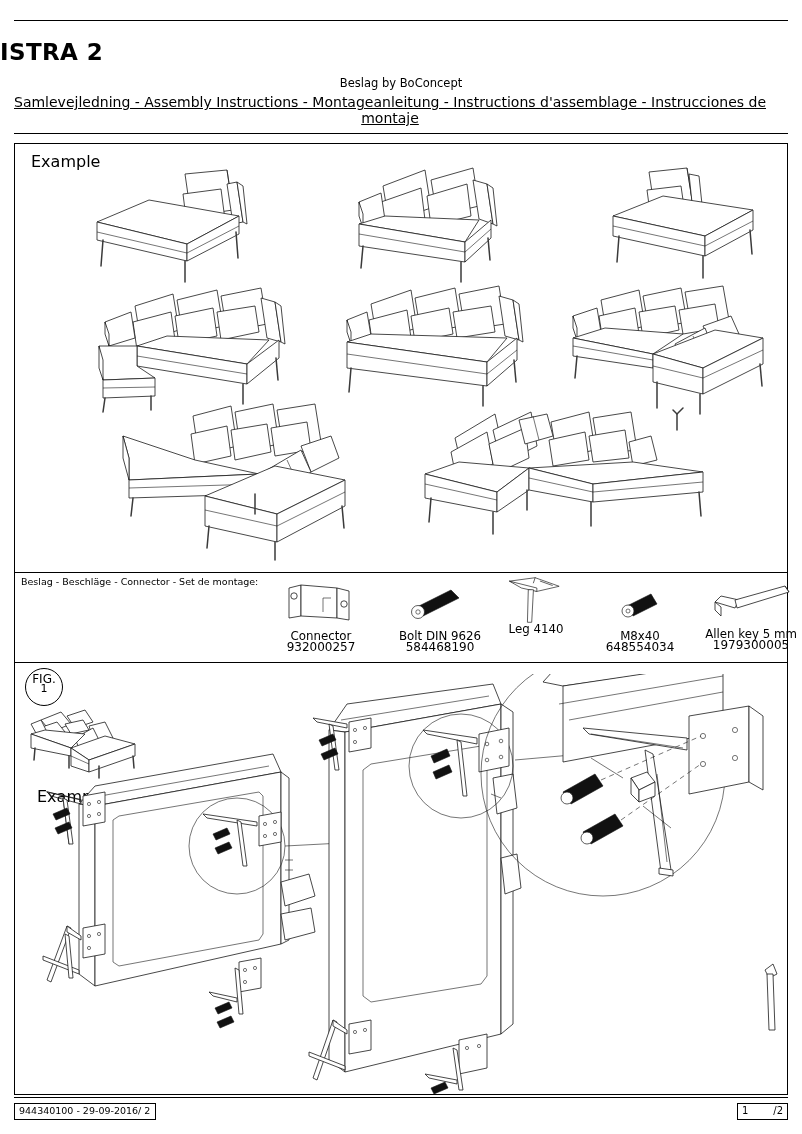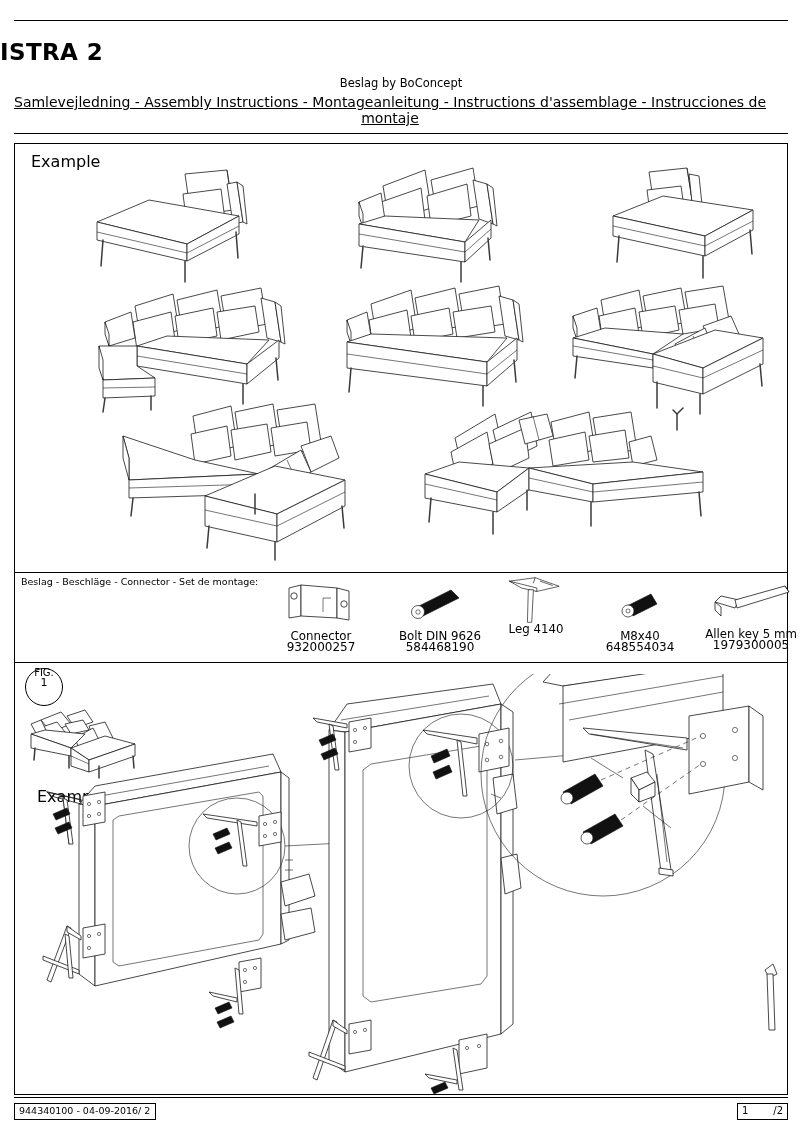--- a/index.html
+++ b/index.html
@@ -77,21 +77,21 @@
     font-size: 12px; line-height: 9px; white-space: nowrap;
   }
 
   
   .fig-badge {
     position: absolute; left: 10px; top: 524px;
     width: 38px; height: 38px; border: 1px solid #000;
     border-radius: 50%;
     text-align: center;
   }
-  .fig-badge .fig-word { font-size: 10px; margin-top: 0; line-height: 8px; }
+  .fig-badge .fig-word { font-size: 12px; margin-top: 6px; line-height: 8px; }
   .fig-badge .fig-num  { font-size: 11px; line-height: 12px; }
 
   .fig-example-label {
     position: absolute; left: 22px; top: 643px;
     font-size: 16px;
   }
   .fig-thumb { position: absolute; left: 12px; top: 560px; }
   .fig-main  { position: absolute; left: 8px; top: 530px; }
 
   
@@ -620,17 +620,17 @@
         <path class="ln-w" d="M742 296 L750 290 L754 300 L746 304 Z"></path>
         <path class="ln-w" d="M744 300 L750 300 L752 356 L746 356 Z"></path>
       </g>
 
     </svg>
   </div>
 
 </div>
 
 <div class="footer-rule"></div>
-<div class="doc-id-box">944340100 - 04-09-2016/ 2</div>
+<div class="doc-id-box">944340100 - 29-09-2016/ 2</div>
 <div class="page-box">
   <span>1</span>
   <span>/2</span>
 </div>
 
 </body></html>

